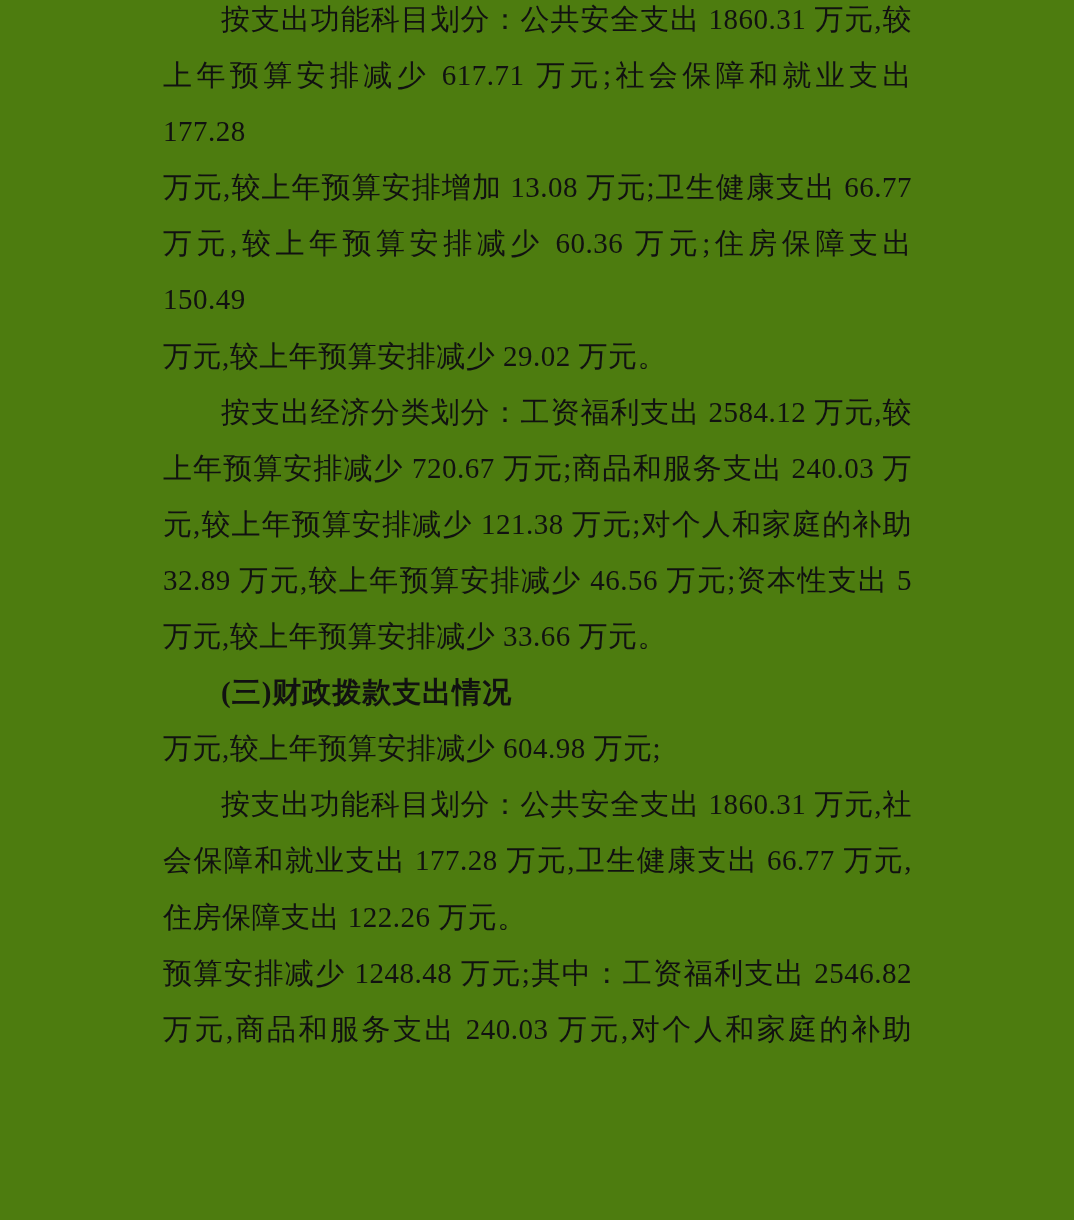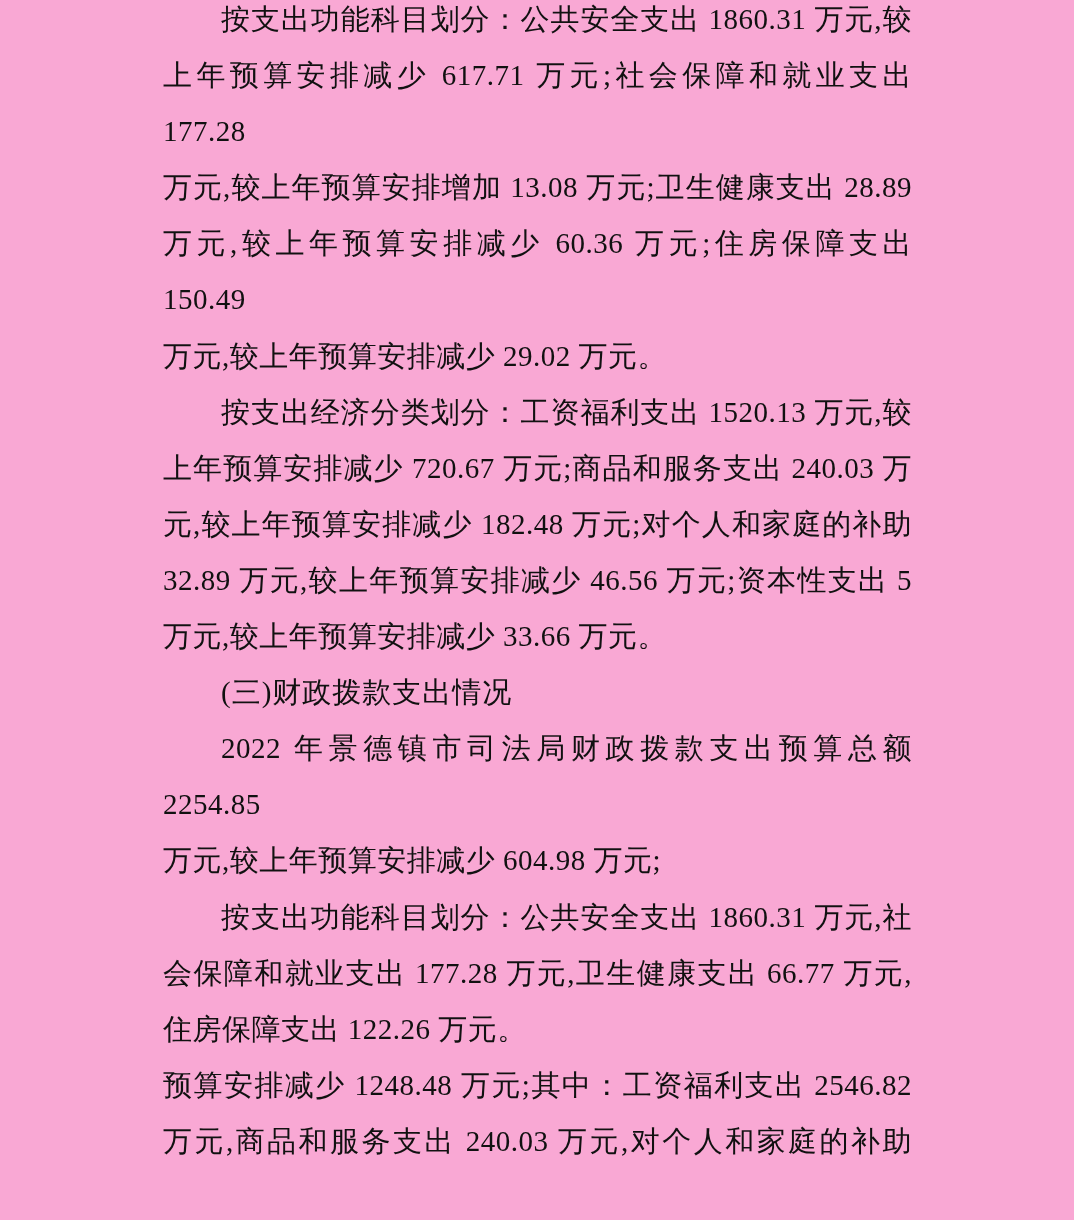--- a/index.html
+++ b/index.html
@@ -10,21 +10,21 @@
   body {
     width: 1074px;
     height: 1220px;
     overflow: hidden;
     font-family: "Liberation Serif", "DejaVu Serif", serif;
     color: #111111;
   }
   .page {
     width: 1074px;
     height: 1220px;
-    background: #f9a8d4;
+    background: #4d7c0f;
     box-sizing: border-box;
     padding: 0 162px 0 163px;
     overflow: hidden;
   }
   .doc {
     margin-top: -9px;
     font-size: 29px;
     line-height: 56.1px;
   }
   .para {
@@ -38,48 +38,47 @@
     white-space: normal;
     letter-spacing: 0.5px;
   }
   .line.fill {
     text-align-last: justify;
   }
   .line.first {
     text-indent: 2em;
   }
   .para.heading .line {
-    font-weight: 400;
+    font-weight: 700;
     letter-spacing: 1px;
   }
 </style>
 </head>
 <body>
 
 <div class="page">
   <div class="doc" id="doc-body">
       <div class="para">
         <span class="line first fill">按支出功能科目划分：公共安全支出 1860.31 万元,较</span>
         <span class="line fill">上年预算安排减少 617.71 万元;社会保障和就业支出 177.28</span>
-        <span class="line fill">万元,较上年预算安排增加 13.08 万元;卫生健康支出 28.89</span>
+        <span class="line fill">万元,较上年预算安排增加 13.08 万元;卫生健康支出 66.77</span>
         <span class="line fill">万元,较上年预算安排减少 60.36 万元;住房保障支出 150.49</span>
         <span class="line">万元,较上年预算安排减少 29.02 万元。</span>
       </div>
       <div class="para">
-        <span class="line first fill">按支出经济分类划分：工资福利支出 1520.13 万元,较</span>
+        <span class="line first fill">按支出经济分类划分：工资福利支出 2584.12 万元,较</span>
         <span class="line fill">上年预算安排减少 720.67 万元;商品和服务支出 240.03 万</span>
-        <span class="line fill">元,较上年预算安排减少 182.48 万元;对个人和家庭的补助</span>
+        <span class="line fill">元,较上年预算安排减少 121.38 万元;对个人和家庭的补助</span>
         <span class="line fill">32.89 万元,较上年预算安排减少 46.56 万元;资本性支出 5</span>
         <span class="line">万元,较上年预算安排减少 33.66 万元。</span>
       </div>
       <div class="para heading">
         <span class="line first">(三)财政拨款支出情况</span>
       </div>
       <div class="para">
-        <span class="line first fill">2022 年景德镇市司法局财政拨款支出预算总额 2254.85</span>
         <span class="line">万元,较上年预算安排减少 604.98 万元;</span>
       </div>
       <div class="para">
         <span class="line first fill">按支出功能科目划分：公共安全支出 1860.31 万元,社</span>
         <span class="line fill">会保障和就业支出 177.28 万元,卫生健康支出 66.77 万元,</span>
         <span class="line">住房保障支出 122.26 万元。</span>
       </div>
       <div class="para">
         <span class="line fill">预算安排减少 1248.48 万元;其中：工资福利支出 2546.82</span>
         <span class="line fill">万元,商品和服务支出 240.03 万元,对个人和家庭的补助</span>

